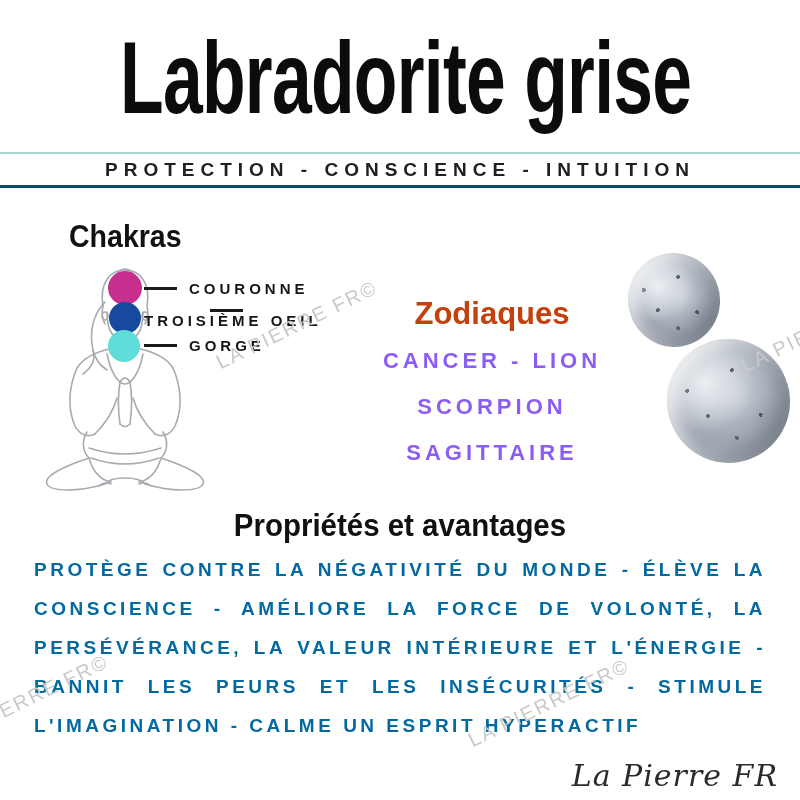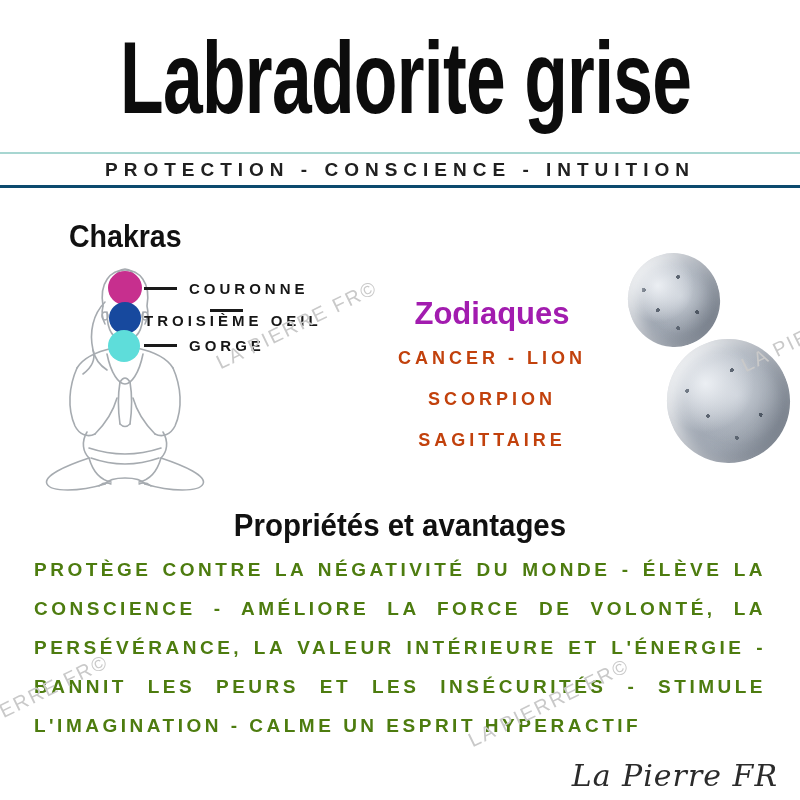--- a/index.html
+++ b/index.html
@@ -16,21 +16,21 @@
   
   .band { position:absolute; top:152px; left:0; width:800px; height:36px;
           border-top:2px solid #a7d6d1; border-bottom:3px solid #0c4a6e;
           display:flex; align-items:center; justify-content:center; }
   .band-text { font-size:19px; font-weight:700; letter-spacing:6px; color:#202020; }
 
   
   .h-chakras { position:absolute; left:69px; top:219px; font-size:31px; font-weight:700; color:#111;
                transform:scaleX(.92); transform-origin:0 0; }
   .h-zodiac  { position:absolute; left:377px; top:296px; width:230px; text-align:center;
-               font-size:31px; font-weight:700; color:#a21caf; }
+               font-size:31px; font-weight:700; color:#c2410c; }
   .h-props   { position:absolute; left:0; top:508px; width:800px; text-align:center;
                font-size:31px; font-weight:700; color:#111; transform:scaleX(.95); }
 
   
   .figure-svg { position:absolute; left:35px; top:262px; width:180px; height:236px; }
   .figure-svg path, .figure-svg circle, .figure-svg ellipse
       { fill:none; stroke:#a6abb0; stroke-width:1.6; stroke-linecap:round; }
 
   .chakra-dot { position:absolute; border-radius:50%; }
   .dot-crown  { left:108px; top:271px; width:34px; height:34px; background:#c72f8e; }
@@ -39,21 +39,21 @@
 
   .chakra-row { position:absolute; left:144px; height:18px; display:flex; align-items:center; }
   .row-crown  { top:279px; }
   .row-eye    { top:309px;flex-direction:column; }
   .row-throat { top:336px; }
   .connector  { width:33px; height:3px; background:#1a1a1a; margin-right:12px; flex:none; }
   .chakra-label { font-size:15px; font-weight:700; letter-spacing:4px; color:#161616; white-space:nowrap; }
 
   
   .zodiac-lines { position:absolute; left:357px; top:348px; width:270px; text-align:center; }
-  .zodiac-line  { font-size:18px; font-weight:700; letter-spacing:4px; color:#c2410c;
+  .zodiac-line  { font-size:22px; font-weight:700; letter-spacing:4px; color:#8b5cf6;
                   margin-bottom:20px; white-space:nowrap; }
 
   
   .stone { position:absolute; border-radius:50%;
      background:
        radial-gradient(2px 2px at 62% 28%, #5d6672 99%, transparent),
        radial-gradient(2px 2px at 30% 55%, #5d6672 99%, transparent),
        radial-gradient(2px 2px at 70% 70%, #4f5864 99%, transparent),
        radial-gradient(2px 2px at 45% 80%, #5d6672 99%, transparent),
        radial-gradient(2px 2px at 22% 30%, #6b7480 99%, transparent),
@@ -62,21 +62,21 @@
        radial-gradient(circle at 72% 72%, rgba(118,126,138,.55), rgba(118,126,138,0) 48%),
        radial-gradient(circle at 22% 68%, rgba(146,154,166,.5), rgba(146,154,166,0) 42%),
        linear-gradient(135deg,#c6ccd4 0%, #aeb5bf 55%, #949ca6 100%);
      box-shadow: inset -7px -9px 18px rgba(84,92,104,.40), inset 5px 7px 14px rgba(255,255,255,.75);
   }
   .stone-1 { left:628px; top:253px; width:92px;  height:94px;  transform:rotate(-18deg); }
   .stone-2 { left:667px; top:339px; width:123px; height:124px; transform:rotate(-22deg); }
 
   
   .props-body { position:absolute; left:34px; top:550px; width:732px; }
-  .prop-line  { font-size:19px; font-weight:700; letter-spacing:3.5px; color:#4d7c0f;
+  .prop-line  { font-size:19px; font-weight:700; letter-spacing:3.5px; color:#0369a1;
                 line-height:39px; height:39px; white-space:nowrap;
                 text-align:justify; text-align-last:justify; overflow:visible; }
   .prop-line.last { text-align:left; text-align-last:left; }
 
   
   .wm { position:absolute; font-size:20px; letter-spacing:2px; color:#c9c9c9;
         white-space:nowrap; transform:translate(-50%,-50%) rotate(-26deg); }
   .wm-1 { left:297px; top:325px; }
   .wm-2 { left:822px; top:328px; }
   .wm-3 { left:28px;  top:699px; }

